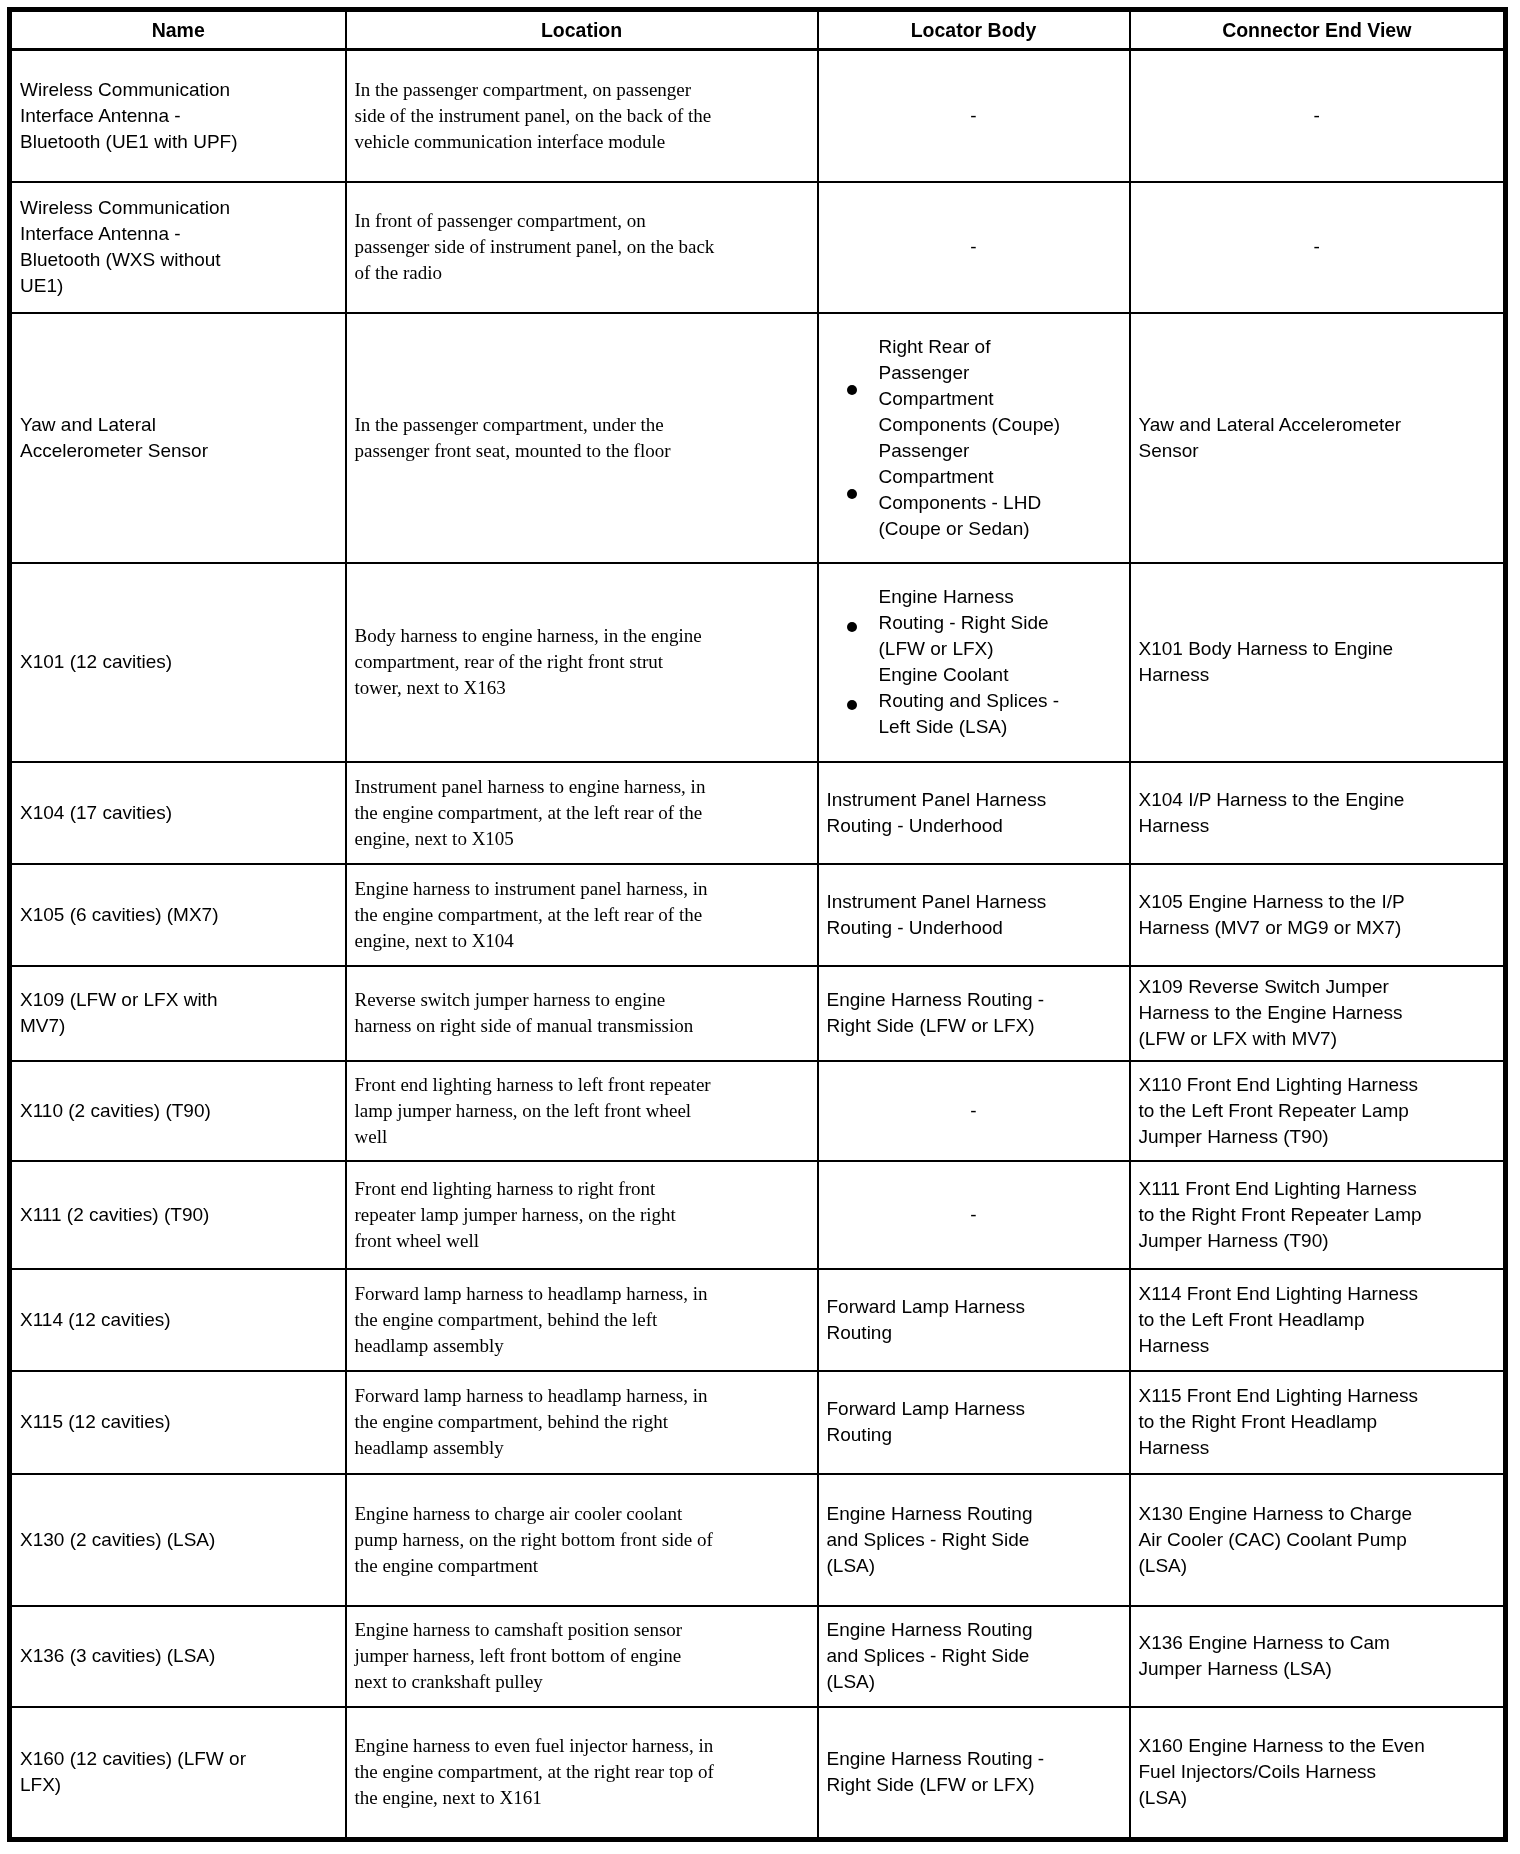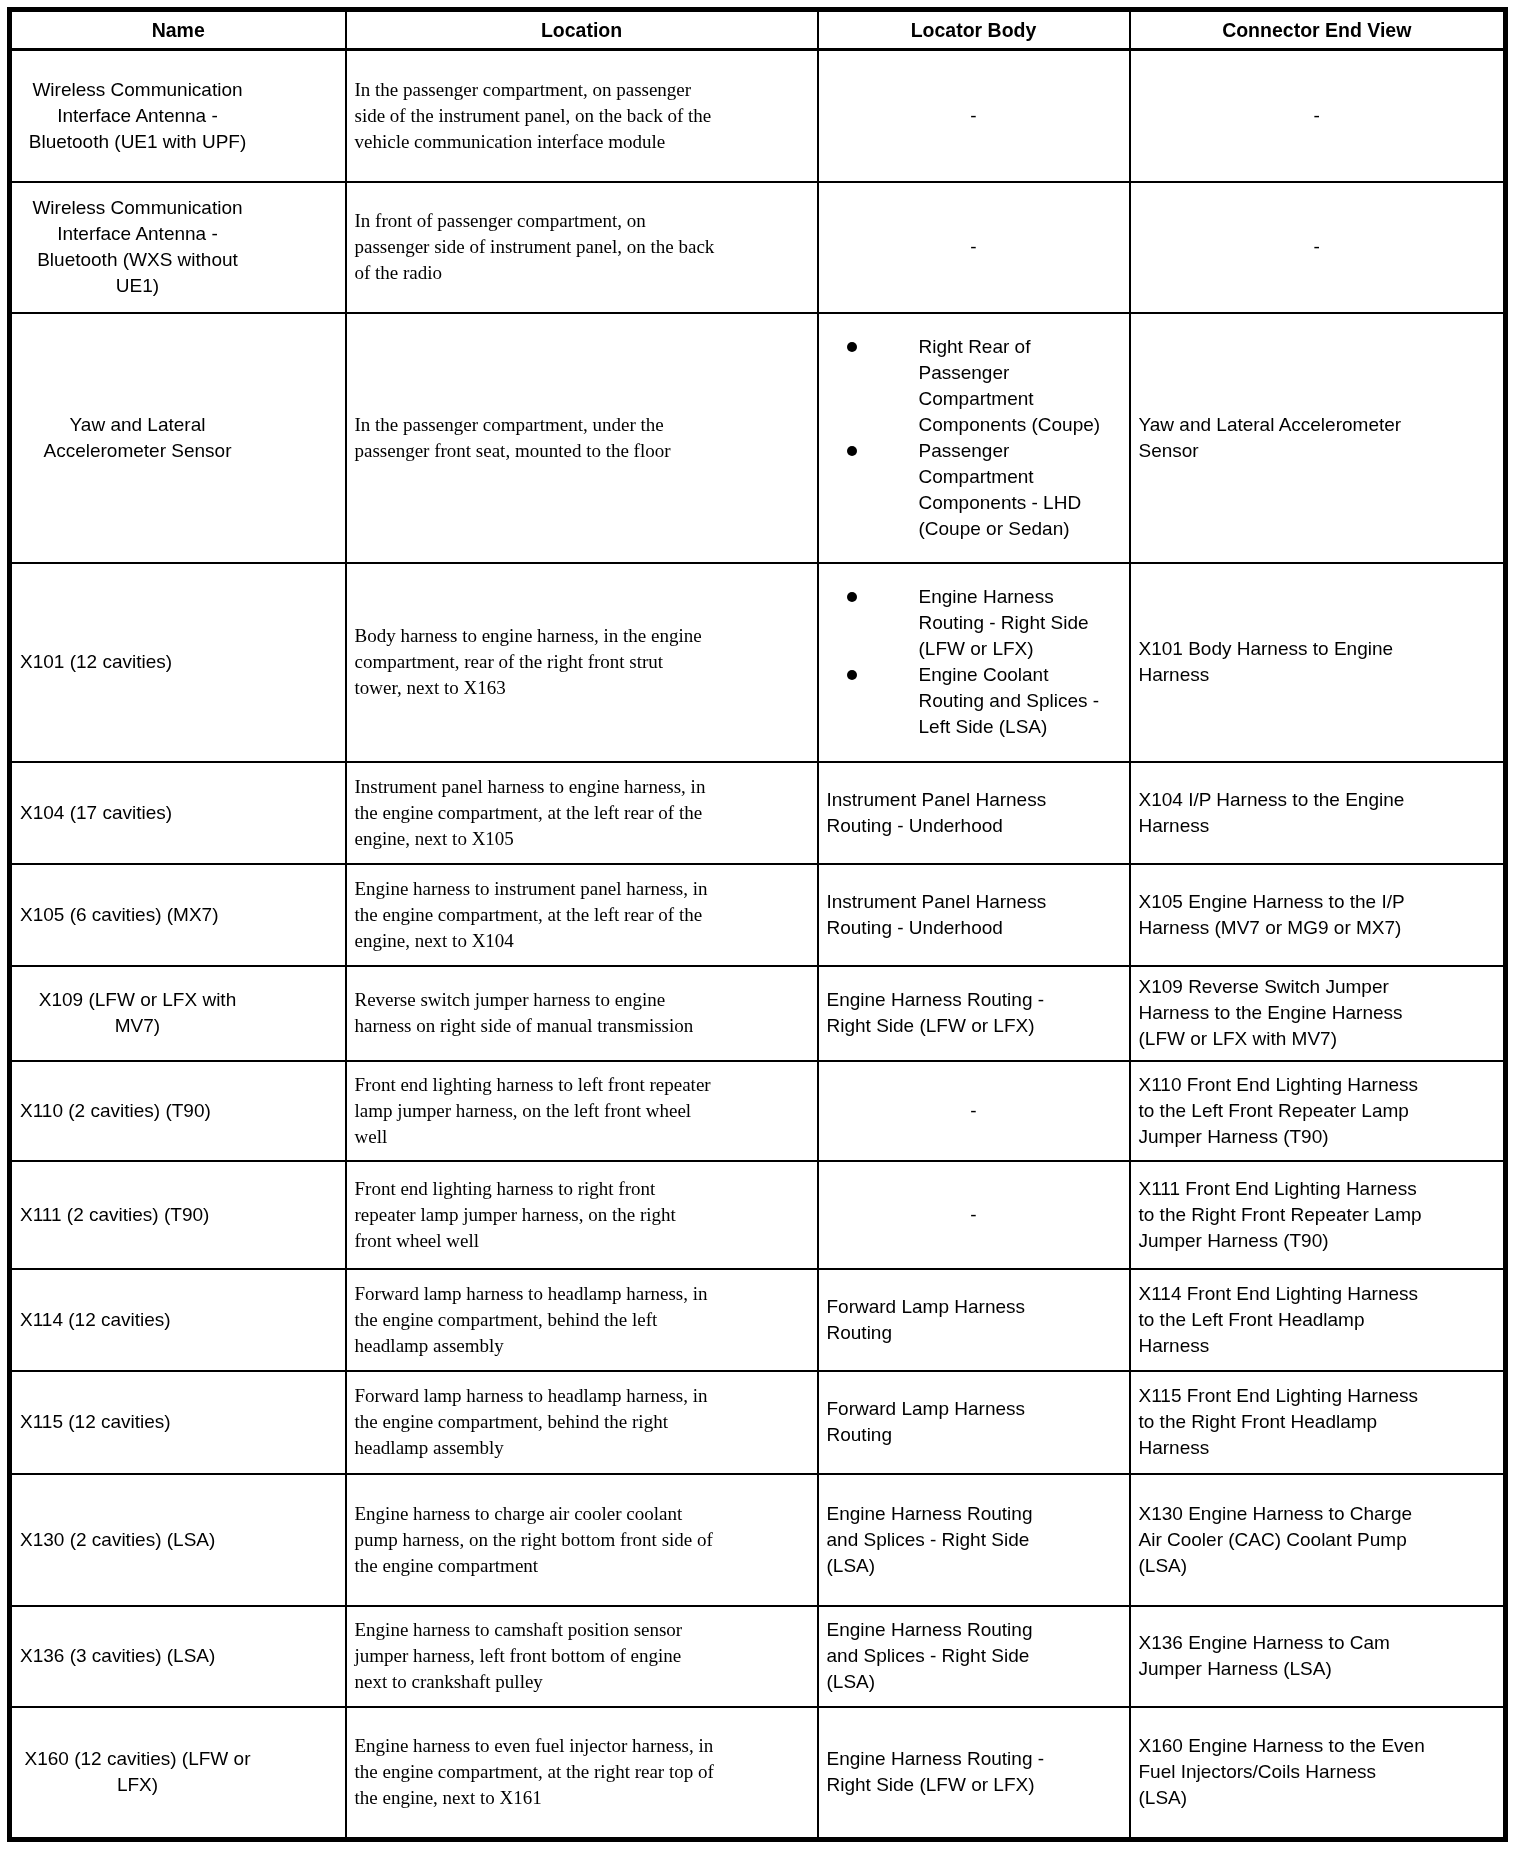--- a/index.html
+++ b/index.html
@@ -15,28 +15,28 @@
   }
   .conn-table th, .conn-table td {
     border:2px solid #000; vertical-align:middle;
     padding:6px 8px; box-sizing:border-box; overflow:hidden;
   }
   .conn-table thead th {
     font-weight:bold; text-align:center; height:40px; padding:4px;
     border-bottom:3px solid #000; font-size:19.5px;
   }
   .cell-text { display:inline-block; text-align:left; }
-  td.c-name  .cell-text { max-width:235px;text-align:center; }
+  td.c-name  .cell-text { max-width:235px; }
   td.c-loc   .cell-text { max-width:360px;font-family:Liberation Serif, serif; }
   td.c-locator .cell-text { max-width:230px; }
   td.c-conn  .cell-text { max-width:290px; }
   td.dash { text-align:center; }
   td.dash .cell-text { max-width:none; }
   ul.bullets { list-style:none; margin:0; padding:0 0 0 20px; }
-  ul.bullets li { display:flex; align-items:flex-start;gap:40px; }
+  ul.bullets li { display:flex; align-items:center; }
   .bullet-dot {
     width:10px; height:10px; border-radius:50%; background:#000;
     flex:0 0 10px; margin-top:8px;
   }
   .bullet-text { margin-left:22px; max-width:195px; }
   
   tbody tr:nth-child(1){height:132px}  tbody tr:nth-child(2){height:131px}
   tbody tr:nth-child(3){height:250px}  tbody tr:nth-child(4){height:199px}
   tbody tr:nth-child(5){height:102px}  tbody tr:nth-child(6){height:102px}
   tbody tr:nth-child(7){height:95px}   tbody tr:nth-child(8){height:100px}

